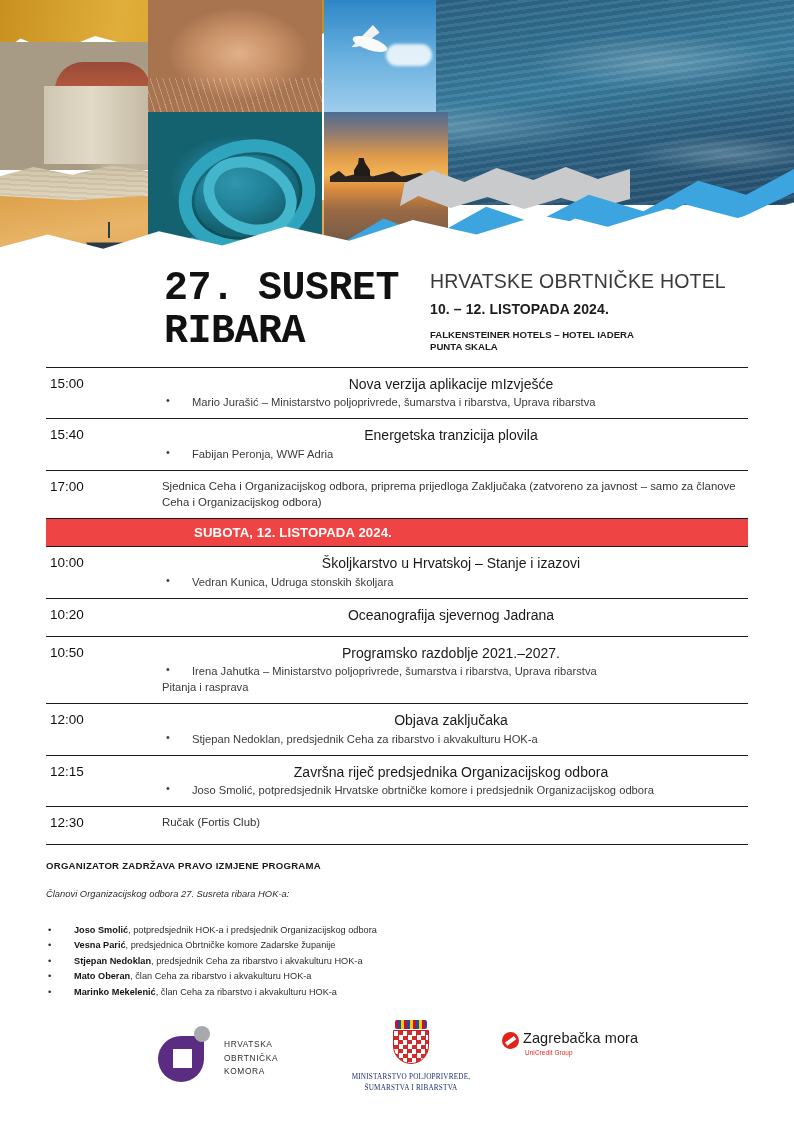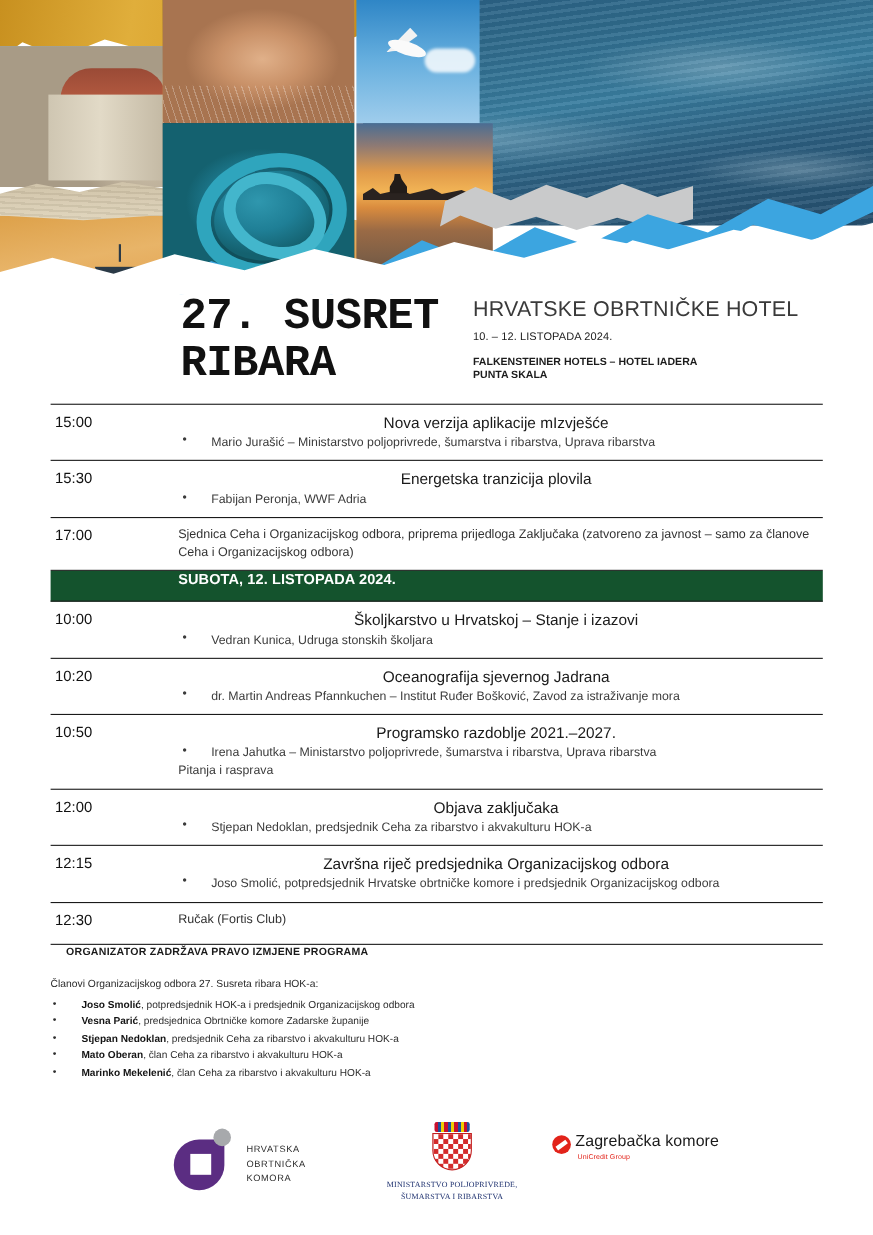--- a/index.html
+++ b/index.html
@@ -214,22 +214,22 @@
   }
   .title-sub {
     font-size: 19.5px;
     font-weight: 400;
     letter-spacing: 0.2px;
     color: #3a3a3a;
     line-height: 1;
     margin: 0 0 9px 0;
   }
   .title-date {
-    font-size: 10px;
-    font-weight: 400;
+    font-size: 14px;
+    font-weight: 700;
     letter-spacing: 0.1px;
     color: #1c1c1c;
     margin: 0 0 12px 0;
   }
   .title-venue {
     font-size: 9.6px;
     font-weight: 700;
     line-height: 1.32;
     color: #1c1c1c;
     margin: 0;
@@ -294,50 +294,52 @@
   }
   .ev-note {
     font-size: 11.2px;
     color: #3b3b3b;
     line-height: 1.44;
   }
 
   
   .day-bar {
     display: flex;
-    background: #14532d;
+    background: #ef4444;
     min-height: 27px;
-    align-items: flex-start;
+    align-items: center;
     border-bottom: 1.4px solid #1a1a1a;
+    padding-left: 32px;
   }
   .day-bar-spacer { width: 116px; flex: 0 0 116px; }
   .day-bar-label {
     color: #ffffff;
     font-size: 13.2px;
     font-weight: 700;
     letter-spacing: 0.1px;
   }
 
   
   .notes {
     position: absolute;
     left: 46px; top: 860px;
     width: 700px;
   }
   .notes-heading {
     font-size: 9.6px;
     font-weight: 700;
     letter-spacing: 0.25px;
     color: #1a1a1a;
-    margin: 0 0 17px 14px;
+    margin: 0 0 17px 0;
   }
   .notes-italic {
     font-size: 9.4px;
+    font-style: italic;
     color: #2a2a2a;
-    margin: 0 0 7px 0;
+    margin: 0 0 24px 0;
   }
   .members { margin: 0; padding: 0; list-style: none; }
   .members li {
     font-size: 9.2px;
     color: #2e2e2e;
     line-height: 1.68;
     position: relative;
     padding-left: 28px;
   }
   .members li::before {
@@ -480,21 +482,21 @@
     <div class="row-time">15:00</div>
     <div class="row-body">
       <div class="ev-title">Nova verzija aplikacije mIzvješće</div>
       <ul class="ev-bullets">
         <li>Mario Jurašić – Ministarstvo poljoprivrede, šumarstva i ribarstva, Uprava ribarstva</li>
       </ul>
     </div>
   </div>
 
   <div class="row">
-    <div class="row-time">15:30</div>
+    <div class="row-time">15:40</div>
     <div class="row-body">
       <div class="ev-title">Energetska tranzicija plovila</div>
       <ul class="ev-bullets">
         <li>Fabijan Peronja, WWF Adria</li>
       </ul>
     </div>
   </div>
 
   <div class="row">
     <div class="row-time">17:00</div>
@@ -516,23 +518,20 @@
       <ul class="ev-bullets">
         <li>Vedran Kunica, Udruga stonskih školjara</li>
       </ul>
     </div>
   </div>
 
   <div class="row">
     <div class="row-time">10:20</div>
     <div class="row-body">
       <div class="ev-title">Oceanografija sjevernog Jadrana</div>
-      <ul class="ev-bullets">
-        <li>dr.  Martin Andreas Pfannkuchen – Institut Ruđer Bošković, Zavod za istraživanje mora</li>
-      </ul>
     </div>
   </div>
 
   <div class="row">
     <div class="row-time">10:50</div>
     <div class="row-body">
       <div class="ev-title">Programsko razdoblje 2021.–2027.</div>
       <ul class="ev-bullets">
         <li>Irena Jahutka – Ministarstvo poljoprivrede, šumarstva i ribarstva, Uprava ribarstva</li>
       </ul>
@@ -598,17 +597,17 @@
     <div class="min-shield">
       <div class="min-crown"></div>
       <div class="min-checks"></div>
     </div>
     <div class="min-text">MINISTARSTVO POLJOPRIVREDE,
 ŠUMARSTVA I RIBARSTVA</div>
   </div>
 
   <div class="logo-zaba">
     <div class="zaba-mark"></div>
-    <div class="zaba-name">Zagrebačka komore</div>
+    <div class="zaba-name">Zagrebačka mora</div>
     <div class="zaba-sub">UniCredit Group</div>
   </div>
 
 </div>
 
 </body></html>

